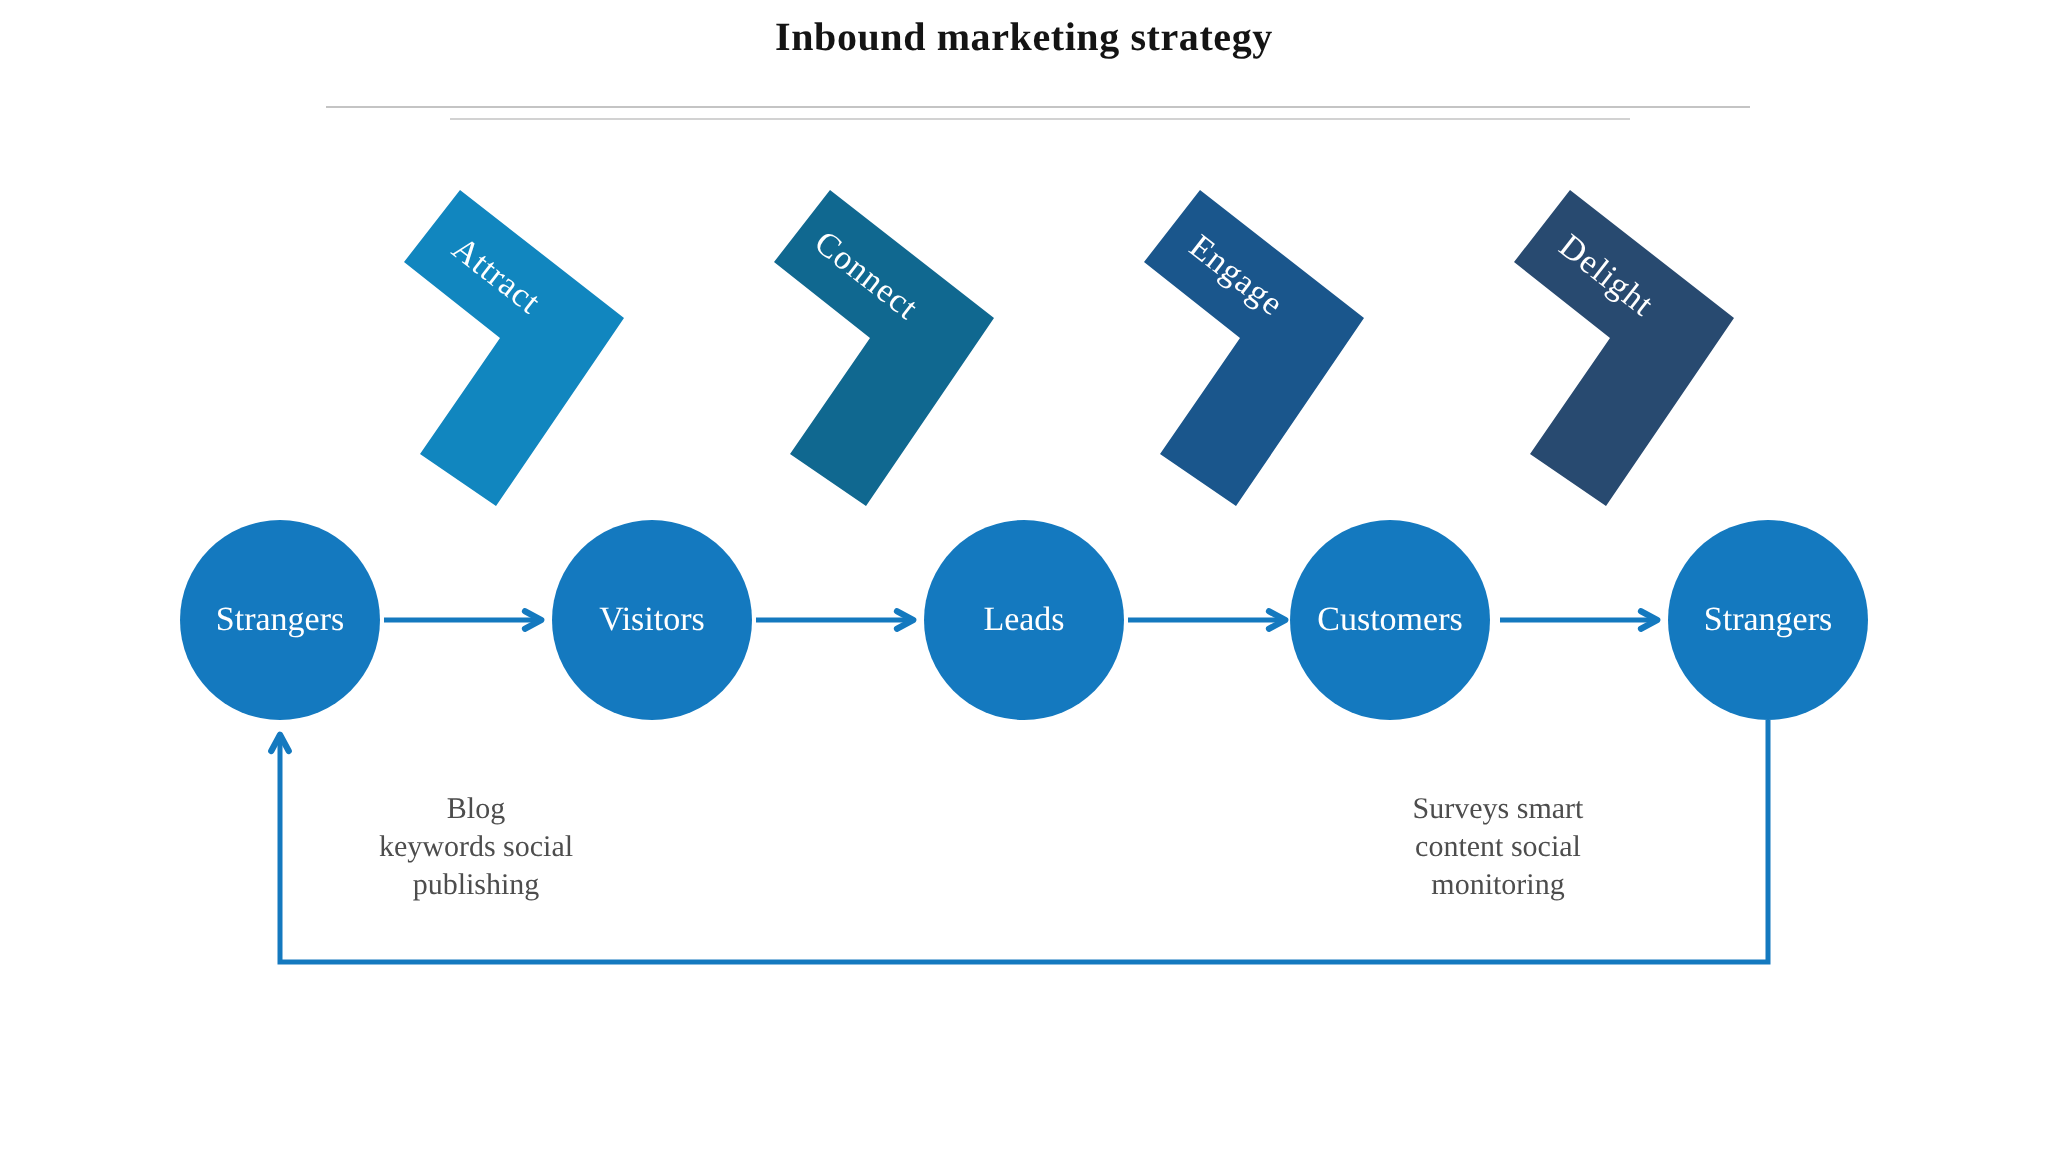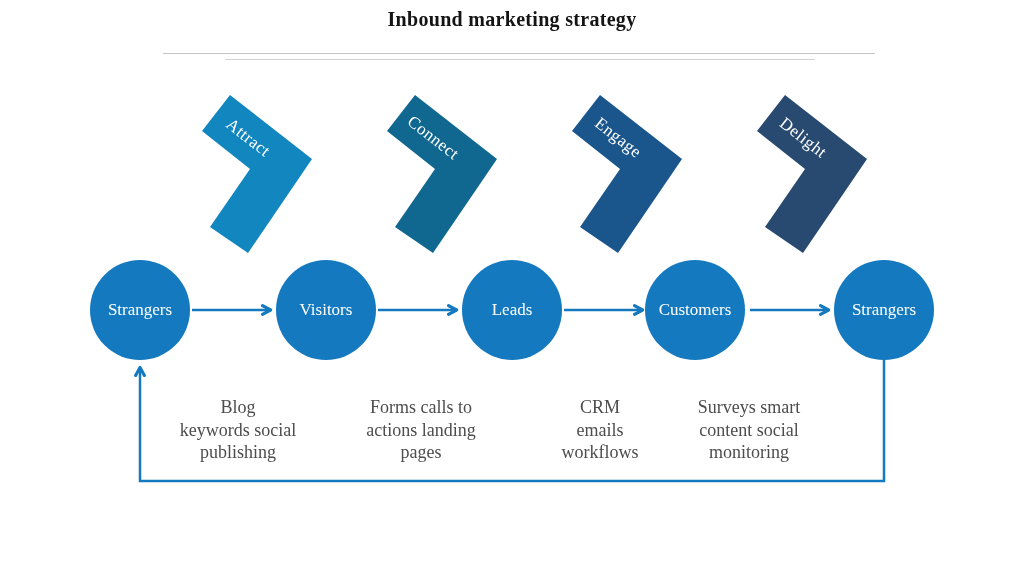--- a/index.html
+++ b/index.html
@@ -35,21 +35,21 @@
   .node{
     position:absolute;top:260px;width:100px;height:100px;
     border-radius:50%;background:#1479BF;
     display:flex;align-items:center;justify-content:center;
   }
   .node span{color:#ffffff;font-size:17px;}
 
   .tactic{
     position:absolute;top:396px;width:170px;
     text-align:center;white-space:pre-line;
-    color:#4d4d4d;font-size:18px;line-height:1.25;
+    color:#4d4d4d;font-size:15px;line-height:1.25;
   }
 </style>
 </head>
 <body>
 
 <div class="canvas">
 
   <h1 class="title">Inbound marketing strategy</h1>
   <div class="rule rule-1"></div>
   <div class="rule rule-2"></div>
@@ -107,23 +107,17 @@
   <div class="node" style="left:645px">
     <span>Customers</span>
   </div>
   <div class="node" style="left:834px">
     <span>Strangers</span>
   </div>
 
   <div class="tactic" style="left:153px">Blog
 keywords social
 publishing</div>
-  <div class="tactic" style="left:336px">Forms calls to
-actions landing
-pages</div>
-  <div class="tactic" style="left:515px">CRM
-emails
-workflows</div>
   <div class="tactic" style="left:664px">Surveys smart
 content social
 monitoring</div>
 
 </div>
 
 </body></html>

